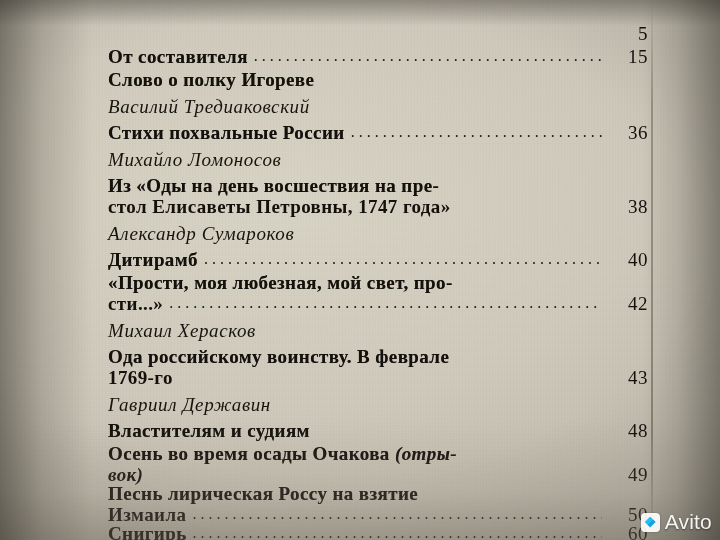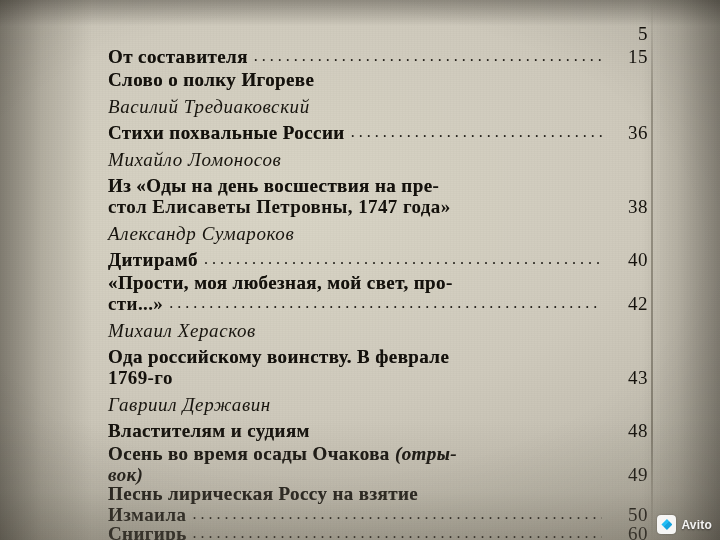--- a/index.html
+++ b/index.html
@@ -167,22 +167,22 @@
     position: absolute;
     left: 4px; top: 4px;
     width: 11px; height: 11px;
     background:
       linear-gradient(135deg, #19c2ff 0%, #19c2ff 50%, #0aa6e8 50%, #0aa6e8 100%);
     clip-path: polygon(0 50%, 50% 0, 100% 50%, 50% 100%);
   }
   .wm-text {
     color: #ffffff;
     font-family: "Liberation Sans", sans-serif;
-    font-size: 12px;
-    font-weight: 700;
+    font-size: 21px;
+    font-weight: 400;
     letter-spacing: .2px;
     text-shadow: 0 1px 2px rgba(0,0,0,.55);
   }
   
   .dof {
     position: absolute;
     left: 0; right: 0; bottom: 0;
     height: 120px;
     background: linear-gradient(180deg, rgba(170,164,150,0) 0%, rgba(150,144,130,.20) 60%, rgba(120,114,100,.40) 100%);
     pointer-events: none;

